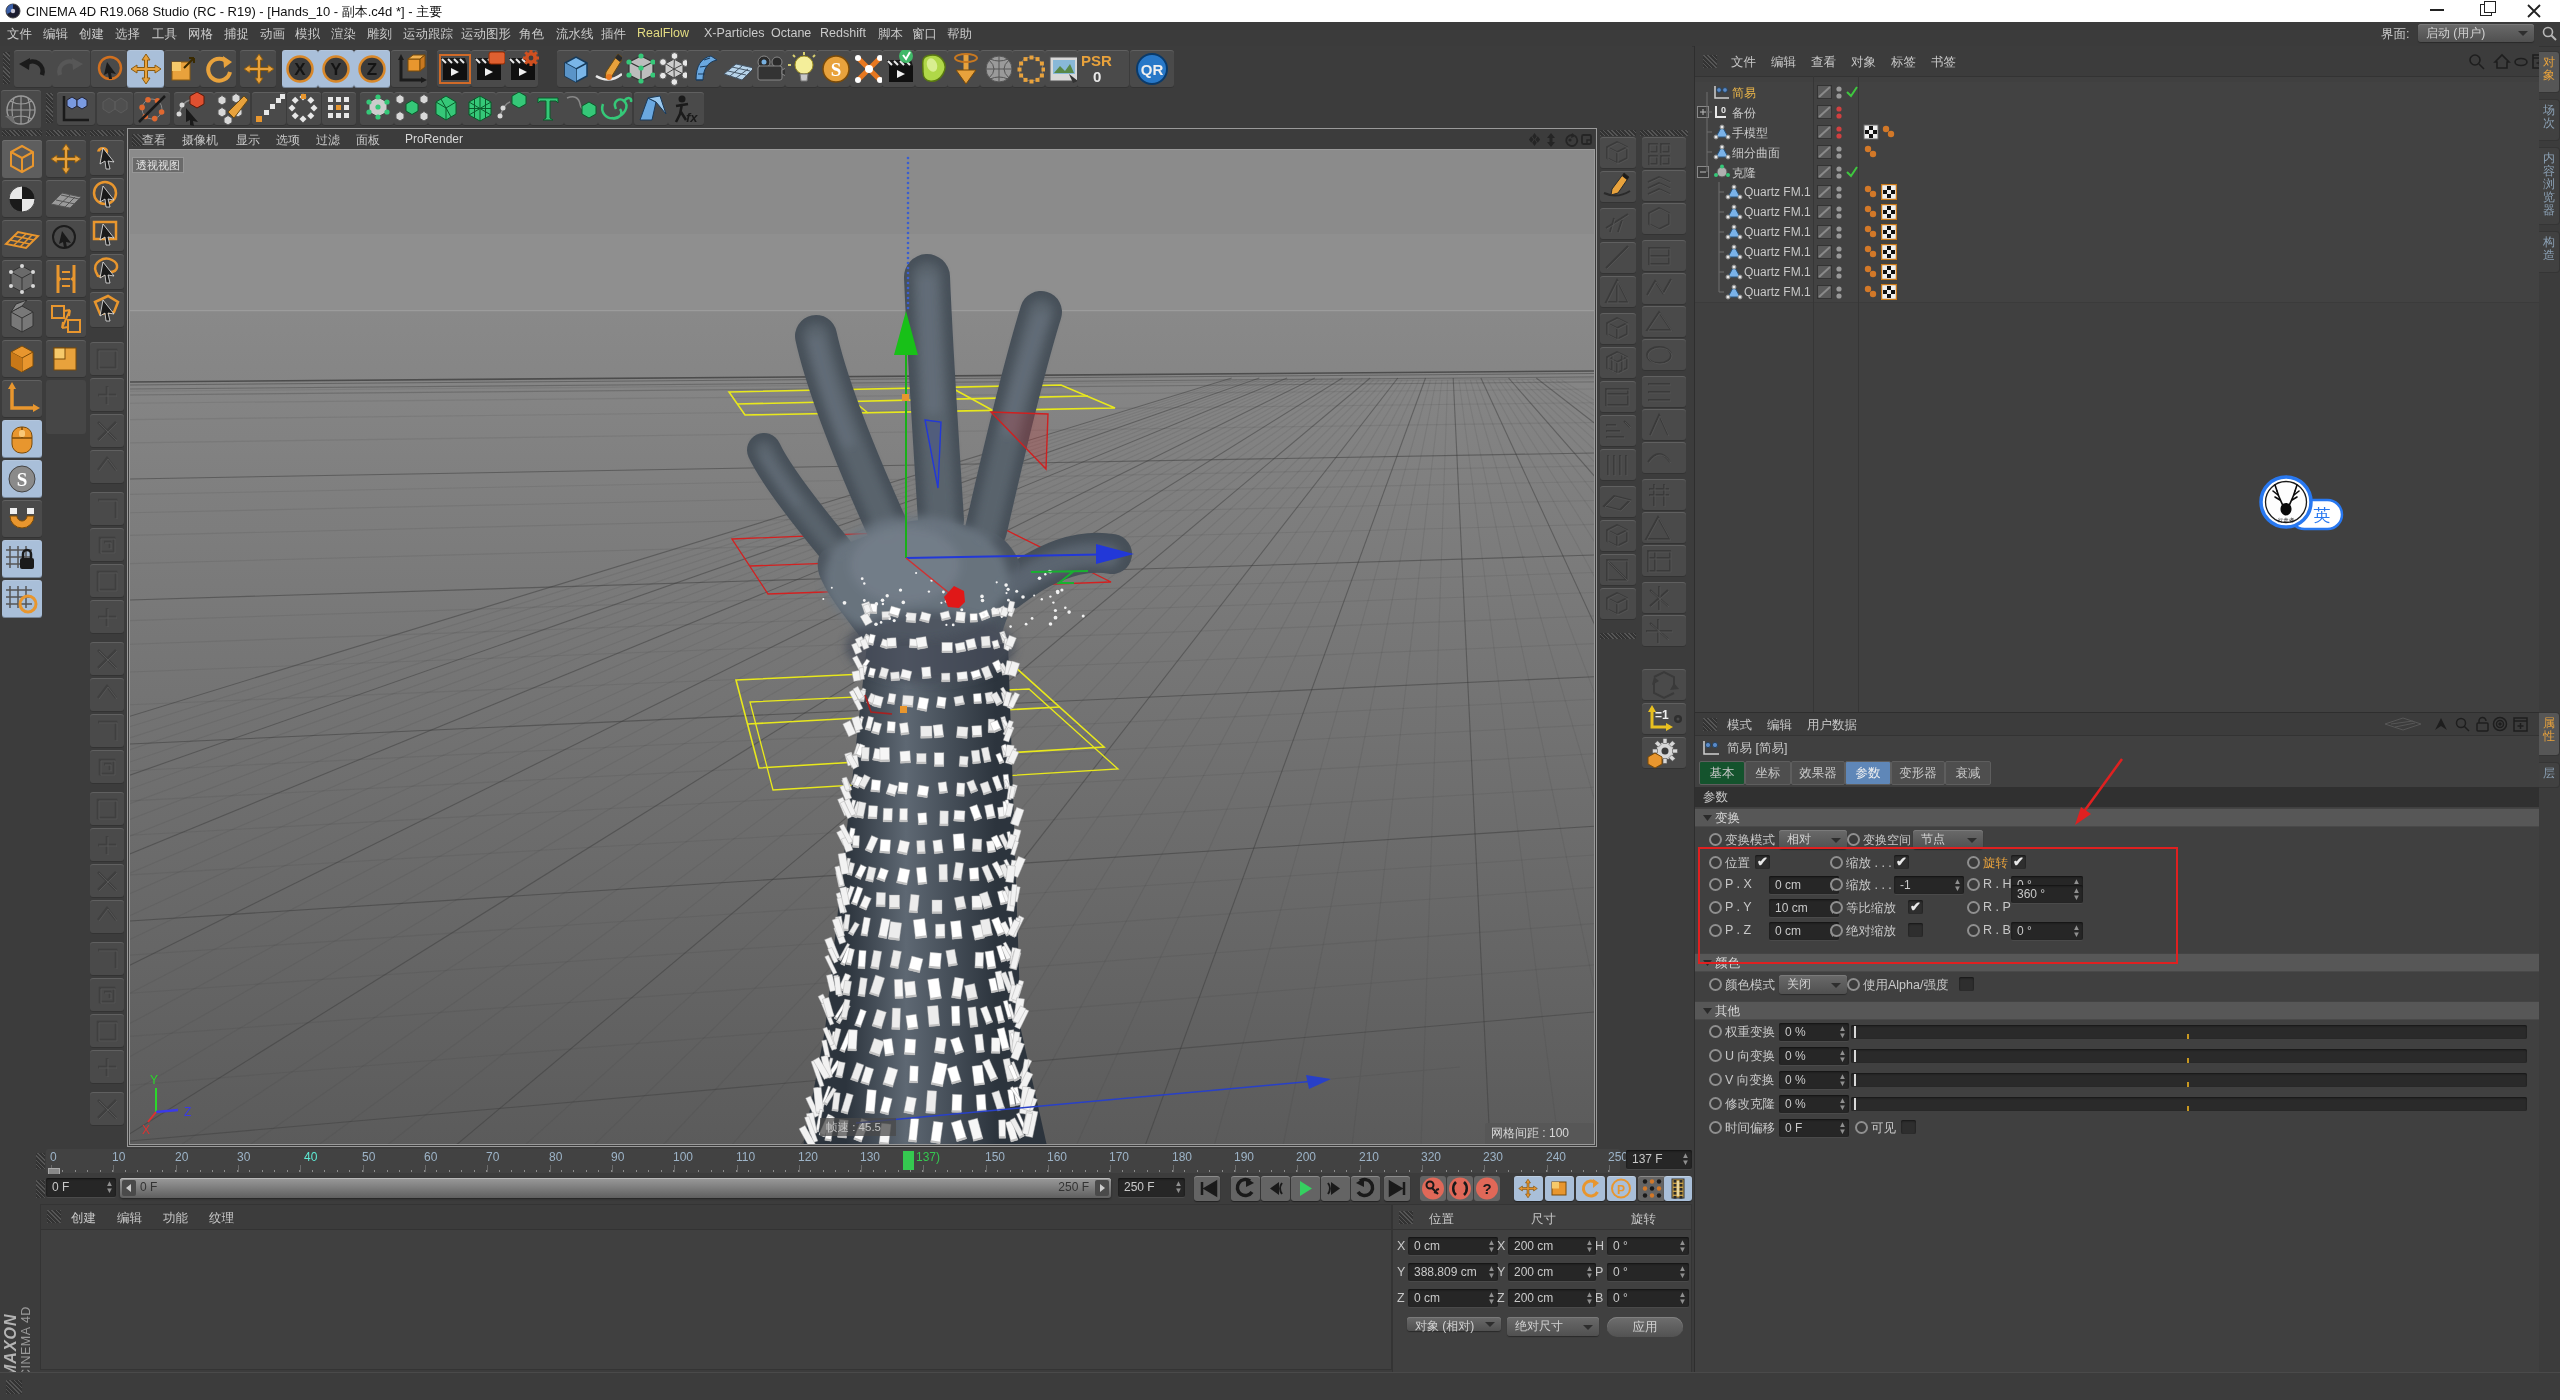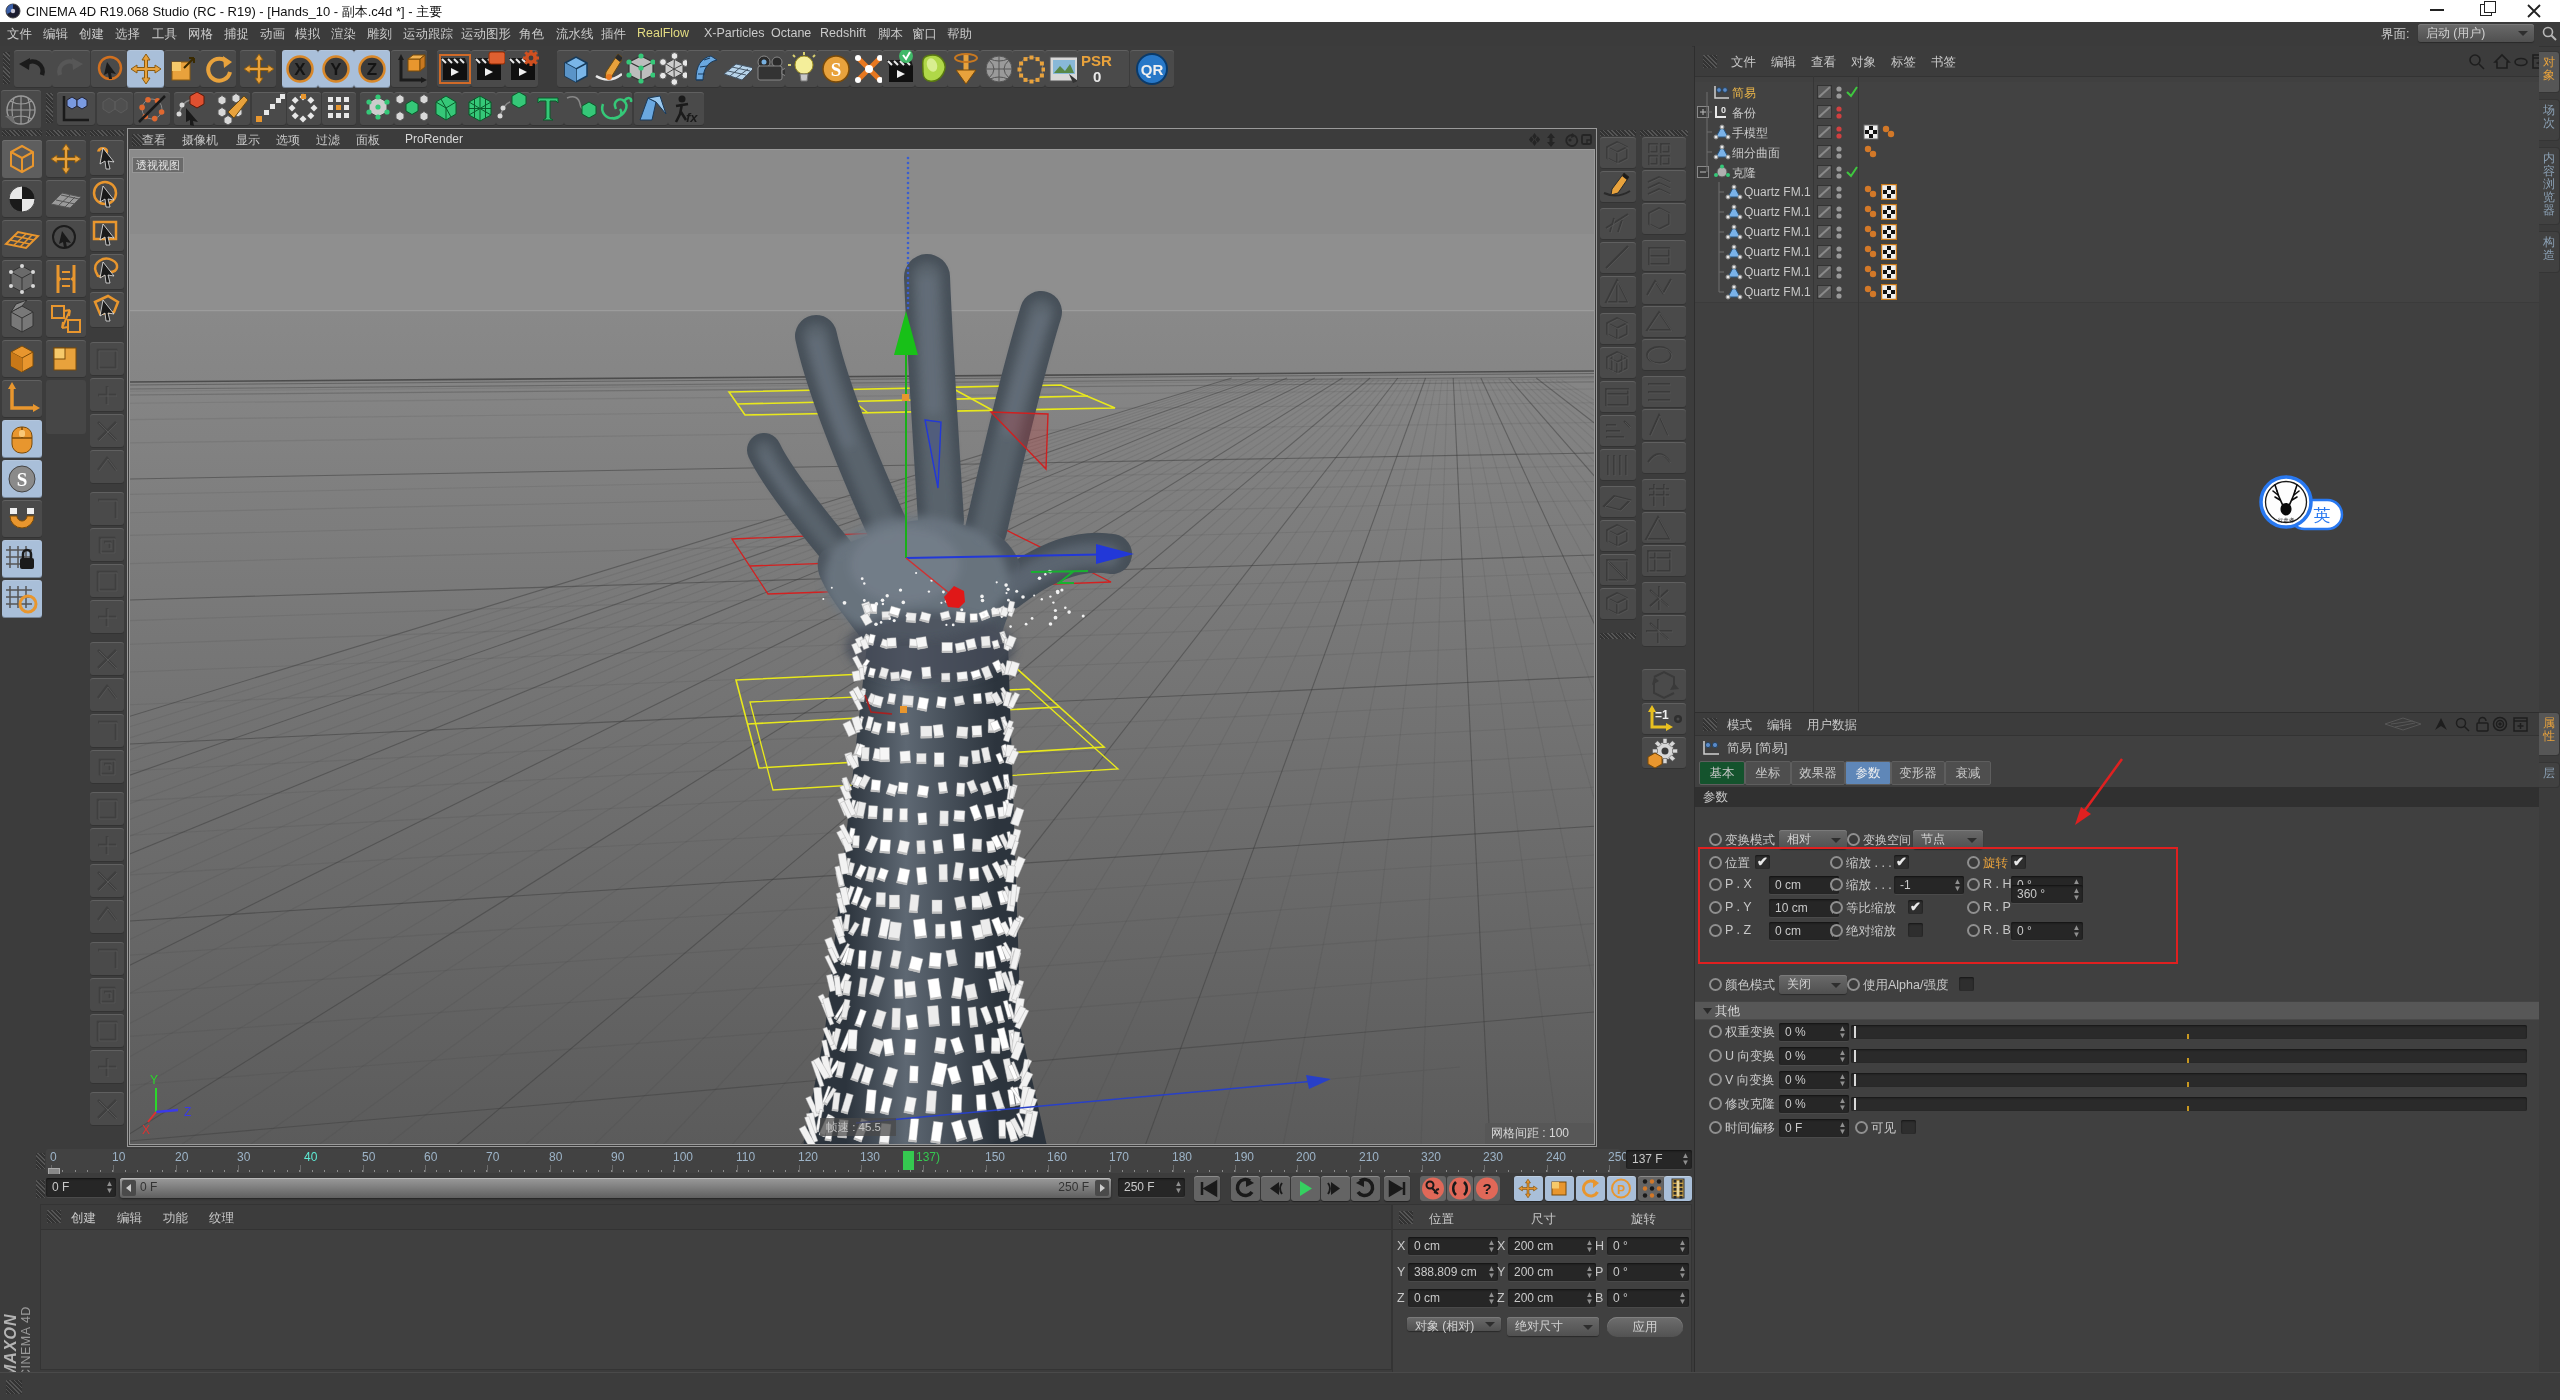--- a/index.html
+++ b/index.html
@@ -2829,20 +2829,26 @@
       <circle cx="14" cy="6" r="2.6" fill="#5a8ac8" stroke="#26425e"></circle>
     </svg>
     <div class="abs txt" style="left:32px;top:27px;font-size:12.5px">简易 [简易]</div>
     <div class="abs" style="left:4px;top:48px;width:44px;height:22px;background:#14532d;color:#c8c8c8;border:1px solid #5e5e5e;border-radius:2px;font-size:12.5px;text-align:center;line-height:22px">基本</div>
     <div class="abs" style="left:50px;top:48px;width:44px;height:22px;background:#4e4e4e;color:#c8c8c8;border:1px solid #5e5e5e;border-radius:2px;font-size:12.5px;text-align:center;line-height:22px">坐标</div>
     <div class="abs" style="left:96px;top:48px;width:52px;height:22px;background:#4e4e4e;color:#c8c8c8;border:1px solid #5e5e5e;border-radius:2px;font-size:12.5px;text-align:center;line-height:22px">效果器</div>
     <div class="abs" style="left:150px;top:48px;width:44px;height:22px;background:#5f87b8;color:#f0f0f0;border:1px solid #5e5e5e;border-radius:2px;font-size:12.5px;text-align:center;line-height:22px">参数</div>
     <div class="abs" style="left:196px;top:48px;width:52px;height:22px;background:#4e4e4e;color:#c8c8c8;border:1px solid #5e5e5e;border-radius:2px;font-size:12.5px;text-align:center;line-height:22px">变形器</div>
     <div class="abs" style="left:250px;top:48px;width:44px;height:22px;background:#4e4e4e;color:#c8c8c8;border:1px solid #5e5e5e;border-radius:2px;font-size:12.5px;text-align:center;line-height:22px">衰减</div>
     <div class="abs" style="left:0;top:74px;width:100%;height:20px;background:#303030;color:#c8c8c8;font-size:12.5px;line-height:20px;padding-left:8px;box-sizing:border-box">参数</div>
+    <div class="abs" style="left:0;top:95px;width:100%;height:17px;background:#575757;border-top:1px solid #444;border-bottom:1px solid #494949">
+      <svg class="abs" style="left:8px;top:6px" width="9" height="6">
+        <path d="M0 0 H9 L4.5 6 Z" fill="#2a2a2a"></path>
+      </svg>
+      <div class="abs" style="left:20px;top:1px;font-size:12.5px;color:#d8d8d8">变换</div>
+    </div>
     <div class="radio" style="left:14px;top:120px"></div>
     <div class="abs" style="left:30px;top:119px;font-size:12.5px;color:#c8c8c8;white-space:nowrap">变换模式</div>
     <div class="drop" style="left:84px;top:117px;width:60px;height:19px;line-height:19px">相对<div class="ar"></div></div>
     <div class="radio" style="left:152px;top:120px"></div>
     <div class="abs" style="left:168px;top:119px;font-size:12px;color:#c8c8c8;white-space:nowrap">变换空间</div>
     <div class="drop" style="left:218px;top:117px;width:62px;height:19px;line-height:19px">节点<div class="ar"></div></div>
     <div class="radio" style="left:14px;top:143px"></div>
     <div class="abs" style="left:30px;top:142px;font-size:12.5px;color:#c8c8c8;white-space:nowrap">位置</div>
     <div class="check" style="left:60px;top:142px">✔</div>
     <div class="radio" style="left:135px;top:143px"></div>
@@ -2871,20 +2877,26 @@
     <div class="field" style="left:316px;top:172px;width:66px;height:18px">360 °<div class="spin">▲<br>▼</div></div>
     <div class="radio" style="left:14px;top:211px"></div>
     <div class="abs" style="left:30px;top:210px;font-size:12.5px;color:#c8c8c8;white-space:nowrap">P . Z</div>
     <div class="field" style="left:74px;top:209px;width:64px;height:18px">0 cm<div class="spin">▲<br>▼</div></div>
     <div class="radio" style="left:135px;top:211px"></div>
     <div class="abs" style="left:151px;top:210px;font-size:12.5px;color:#c8c8c8;white-space:nowrap">绝对缩放</div>
     <div class="check" style="left:213px;top:210px"></div>
     <div class="radio" style="left:272px;top:211px"></div>
     <div class="abs" style="left:288px;top:210px;font-size:12.5px;color:#c8c8c8;white-space:nowrap">R . B</div>
     <div class="field" style="left:316px;top:209px;width:66px;height:18px">0 °<div class="spin">▲<br>▼</div></div>
+    <div class="abs" style="left:0;top:240px;width:100%;height:17px;background:#575757;border-top:1px solid #444;border-bottom:1px solid #494949">
+      <svg class="abs" style="left:8px;top:6px" width="9" height="6">
+        <path d="M0 0 H9 L4.5 6 Z" fill="#2a2a2a"></path>
+      </svg>
+      <div class="abs" style="left:20px;top:1px;font-size:12.5px;color:#d8d8d8">颜色</div>
+    </div>
     <div class="radio" style="left:14px;top:265px"></div>
     <div class="abs" style="left:30px;top:264px;font-size:12.5px;color:#c8c8c8;white-space:nowrap">颜色模式</div>
     <div class="drop" style="left:84px;top:262px;width:60px;height:19px;line-height:19px">关闭<div class="ar"></div></div>
     <div class="radio" style="left:152px;top:265px"></div>
     <div class="abs" style="left:168px;top:264px;font-size:12.5px;color:#c8c8c8;white-space:nowrap">使用Alpha/强度</div>
     <div class="check" style="left:264px;top:264px"></div>
     <div class="abs" style="left:0;top:288px;width:100%;height:17px;background:#575757;border-top:1px solid #444;border-bottom:1px solid #494949">
       <svg class="abs" style="left:8px;top:6px" width="9" height="6">
         <path d="M0 0 H9 L4.5 6 Z" fill="#2a2a2a"></path>
       </svg>

